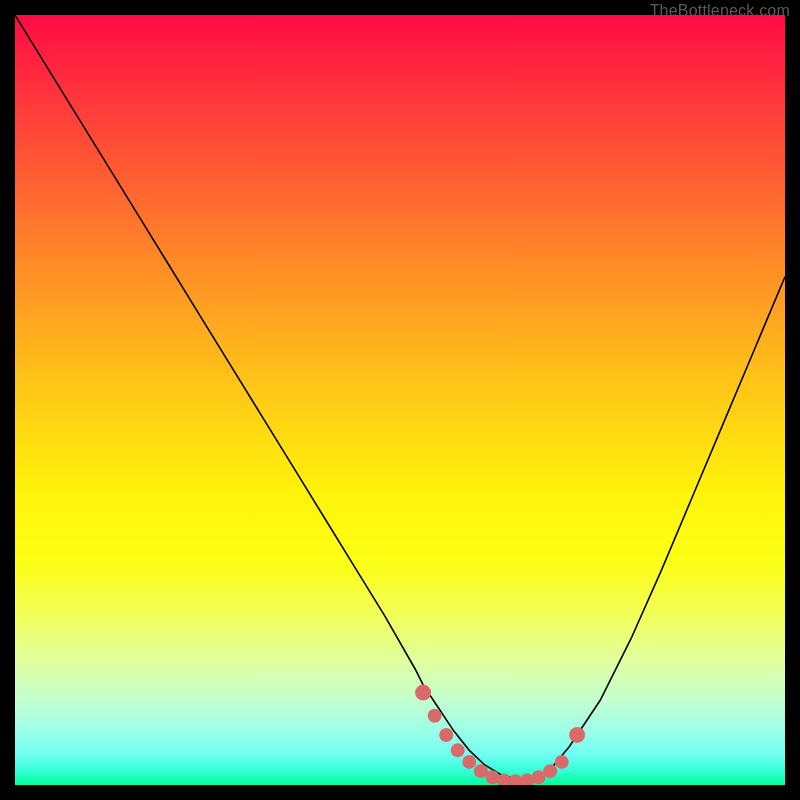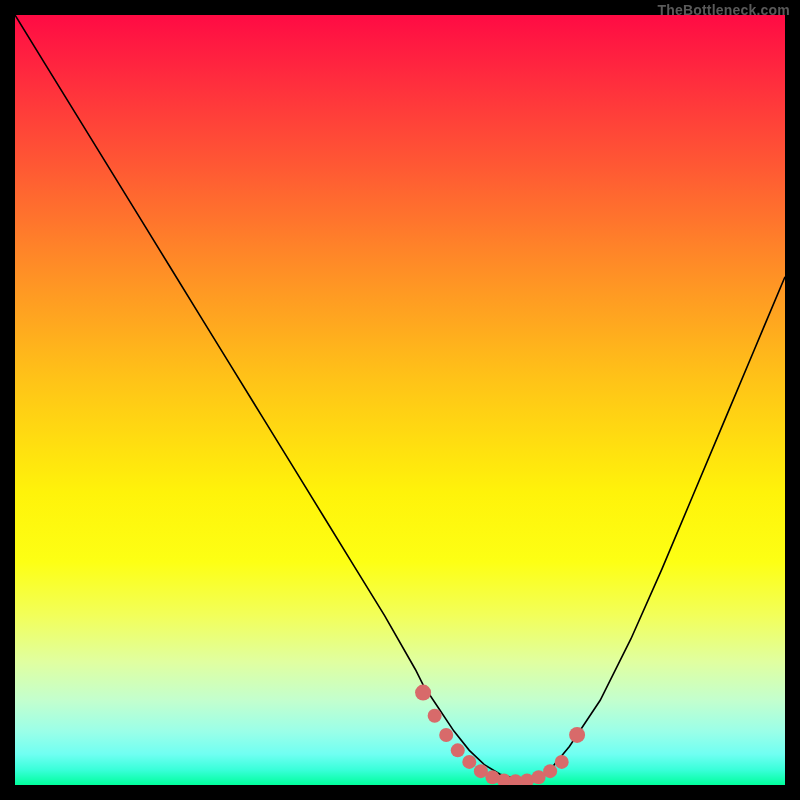--- a/index.html
+++ b/index.html
@@ -36,22 +36,22 @@
       #70fff2 96%,
       #3affda 98%,
       #00ff9c 100%
     );
   }
   .watermark {
     position: absolute;
     top: 2px;
     right: 10px;
     font-family: Arial, Helvetica, sans-serif;
-    font-size: 14px;
-    font-weight: 700;
+    font-size: 16px;
+    font-weight: 400;
     color: #5a5a5a;
     letter-spacing: 0.2px;
     user-select: none;
   }
   svg.curve {
     position: absolute;
     inset: 0;
     width: 100%;
     height: 100%;
   }

